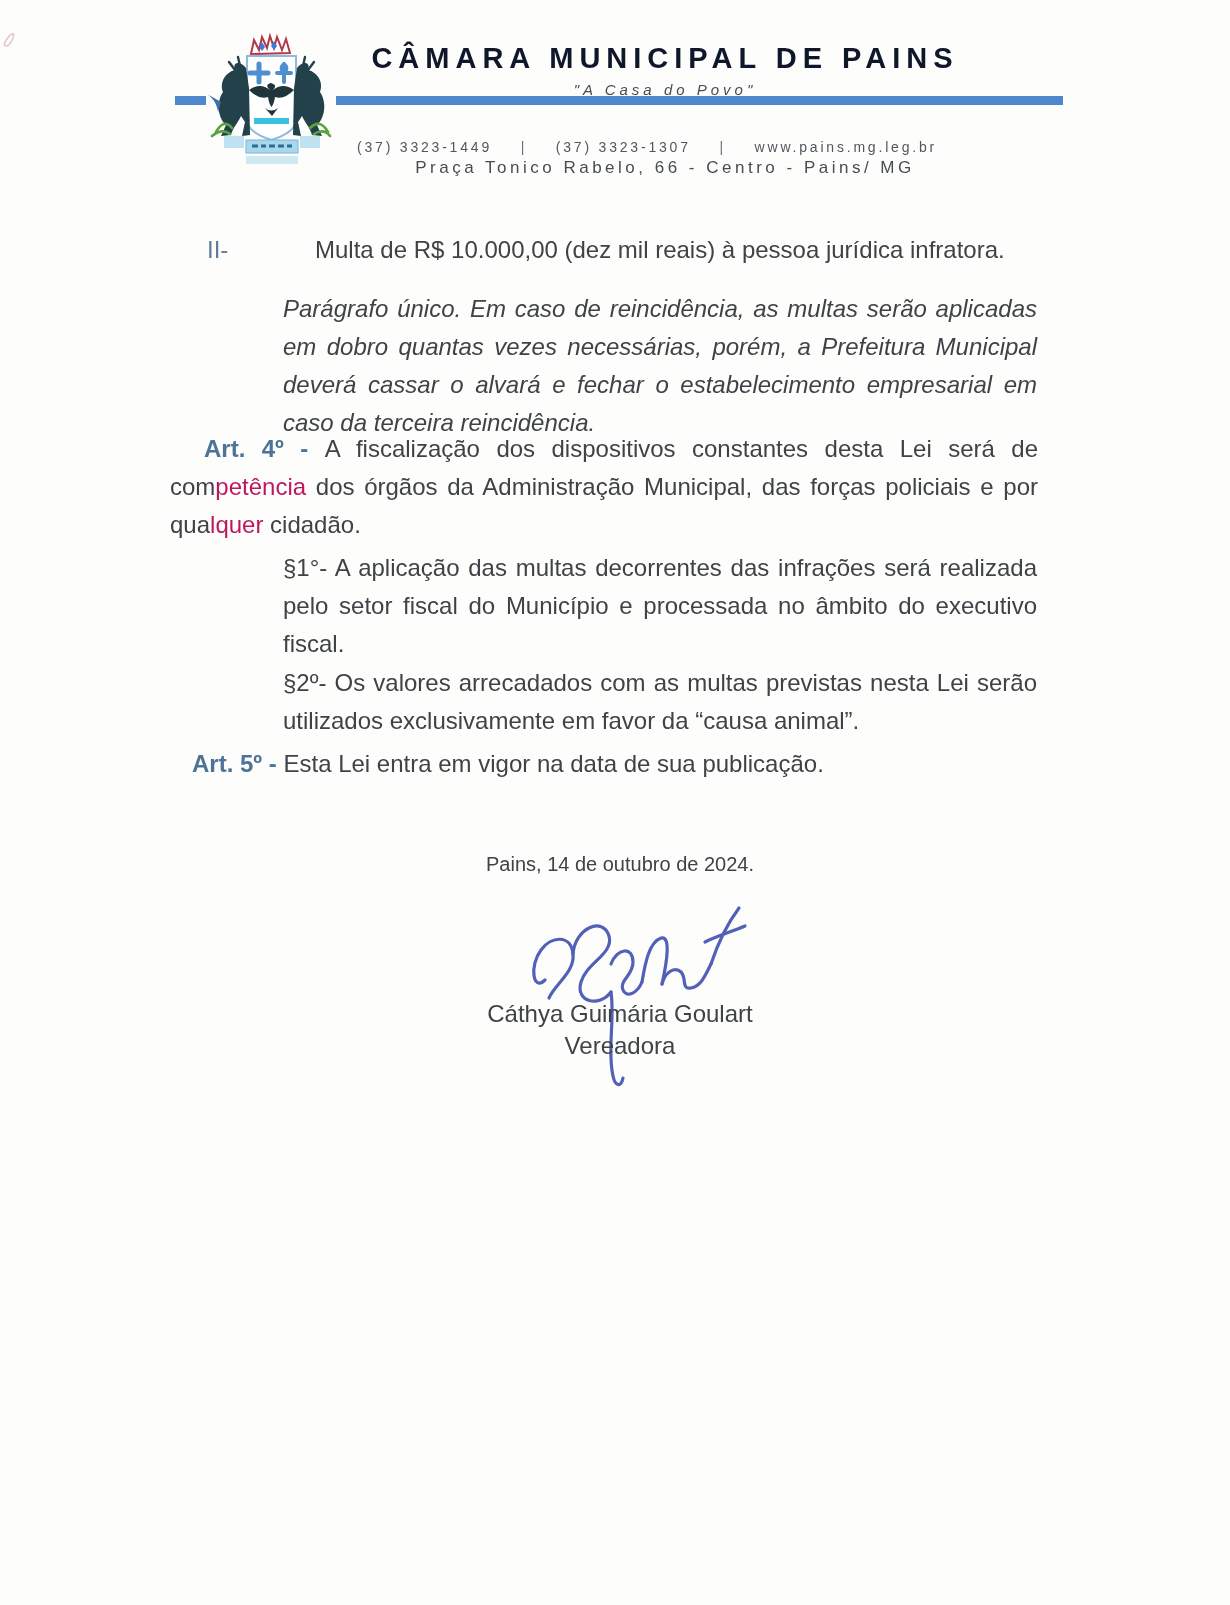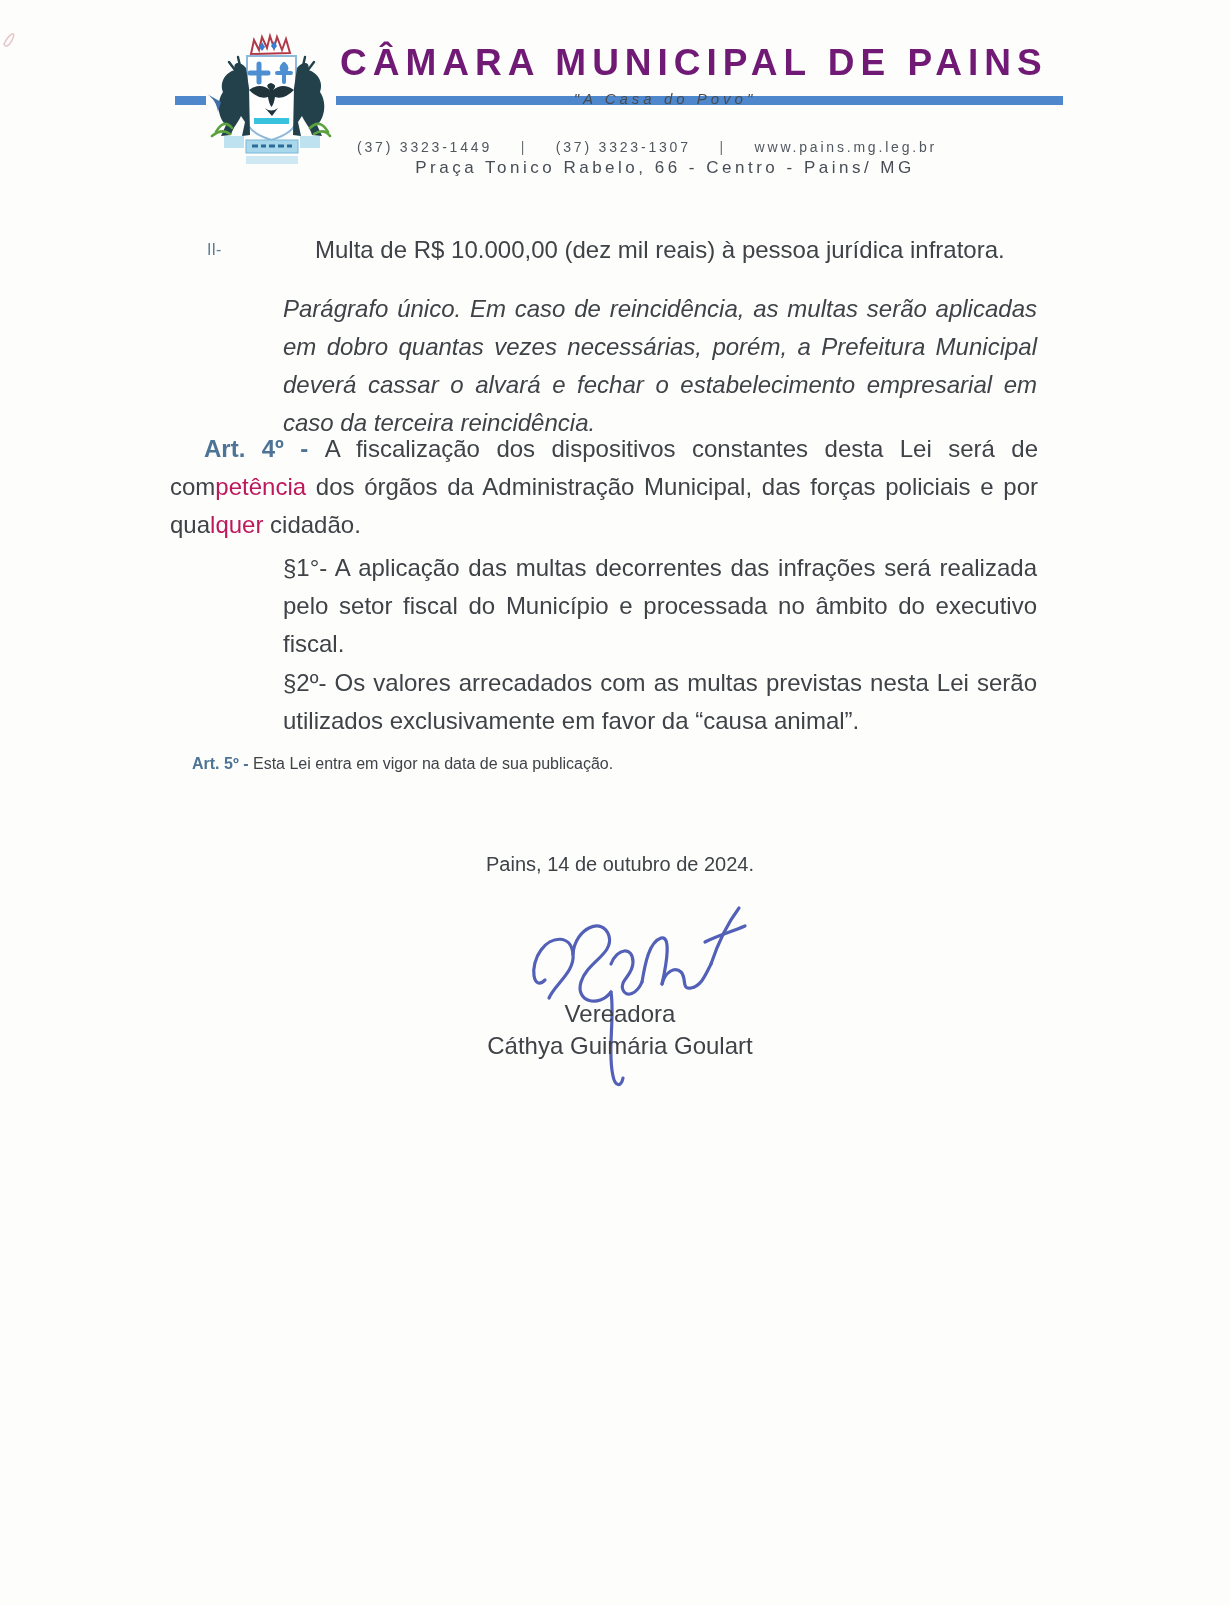--- a/index.html
+++ b/index.html
@@ -8,22 +8,22 @@
     background:#fdfdfc;
     font-family:"Liberation Sans","DejaVu Sans",sans-serif;
     color:#3f4347;
     position:relative;
     overflow:hidden;
   }
   .abs{position:absolute;}
   
   .hdr-text{left:340px;top:42px;width:650px;text-align:center;}
   .hdr-title{
-    font-size:37px;font-weight:bold;letter-spacing:6px;
-    color:#701a75;white-space:nowrap;
+    font-size:29px;font-weight:bold;letter-spacing:6px;
+    color:#0f172a;white-space:nowrap;
   }
   .hdr-subtitle{
     margin-top:6px;font-size:15px;font-style:italic;
     letter-spacing:4px;color:#474c53;
   }
   .blue-line{background:#4e87cc;height:9px;top:96px;}
   .line-left{left:175px;width:31px;}
   .line-right{left:336px;width:727px;}
   .hdr-address{
     left:290px;top:110px;width:750px;text-align:center;
@@ -32,21 +32,21 @@
   .hdr-contacts{
     left:272px;top:139px;width:750px;text-align:center;
     font-size:14px;letter-spacing:2.8px;color:#51575f;white-space:nowrap;
   }
   .hdr-contacts .sep{margin:0 22px;color:#6b7076;}
   
   .para{
     font-size:24px;line-height:38px;text-align:justify;
     color:#3f4347;
   }
-  .oneline{font-size:16px;line-height:38px;white-space:nowrap;}
+  .oneline{font-size:24px;line-height:38px;white-space:nowrap;}
   .roman{color:#5d7c95;}
   .art-label{color:#4d7396;font-weight:bold;}
   .blue-frag{color:#be185d;}
   .centerblock{left:375px;width:490px;text-align:center;}
   .dateline{font-size:20px;line-height:30px;}
   .sign-name{font-size:24px;line-height:32px;color:#3f4347;}
   
   .corner-mark{left:0;top:14px;opacity:.45;}
 </style>
 </head>
@@ -135,17 +135,17 @@
       <path d="M96 84 C 102 68, 118 66, 118 82 C 118 96, 104 100, 108 110 C 111 118, 122 114, 127 102"></path>
       <path d="M127 102 C 130 84, 134 62, 146 58 C 156 55, 152 82, 147 104"></path>
       <path d="M147 104 C 150 92, 160 86, 166 92 C 172 98, 166 110, 176 108 C 186 106, 190 96, 196 84"></path>
       <path d="M196 84 C 202 66, 212 44, 224 28"></path>
       <path d="M190 62 C 202 56, 216 52, 230 46"></path>
       <path d="M96 112 C 100 140, 92 170, 98 196 C 100 206, 106 208, 108 198"></path>
     </g>
   </svg>
 
   <div class="abs centerblock" style="top:998px;">
+    <div class="sign-name">Cáthya Guimária Goulart</div>
     <div class="sign-name">Vereadora</div>
-    <div class="sign-name">Cáthya Guimária Goulart</div>
   </div>
 
 </div>
 
 </body></html>

